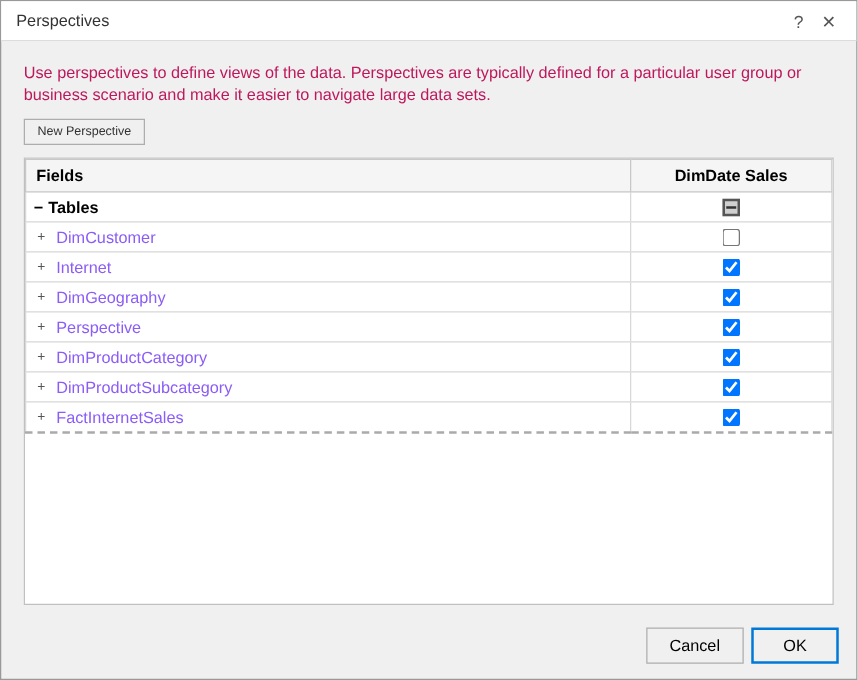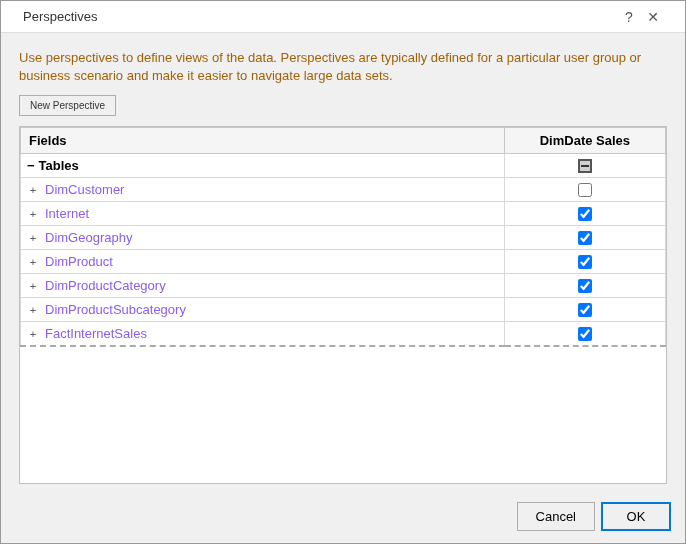--- a/index.html
+++ b/index.html
@@ -18,21 +18,21 @@
       height: 544px;
       background: #f0f0f0;
       border: 1px solid #999;
       display: flex;
       flex-direction: column;
       position: relative;
     }
     .title-bar {
       background: #fff;
       border-bottom: 1px solid #ddd;
-      padding: 8px 22px;
+      padding: 8px 12px;
       display: flex;
       align-items: center;
       justify-content: space-between;
       height: 32px;
     }
     .title-bar-left {
       display: flex;
       align-items: center;
       gap: 6px;
       font-size: 13px;
@@ -56,21 +56,21 @@
     }
     .dialog-body {
       padding: 16px 18px 10px 18px;
       flex: 1;
       display: flex;
       flex-direction: column;
       gap: 10px;
     }
     .description {
       font-size: 13px;
-      color: #a16207;
+      color: #be185d;
       line-height: 1.4;
     }
     .new-perspective-btn {
       padding: 4px 10px;
       background: #f0f0f0;
       border: 1px solid #adadad;
       cursor: pointer;
       font-size: 10px;
       color: #333;
       width: fit-content;
@@ -270,21 +270,21 @@
       <td class="check-cell" style="">
         <div class="checkbox-container">
           <input type="checkbox" checked="" style="">
         </div>
       </td>
     </tr>
             <tr>
       <td>
         <div class="row-table">
           <span class="expand-icon" style="cursor:pointer;">+</span>
-          <a class="table-link" href="#">DimProduct</a>
+          <a class="table-link" href="#">Perspective</a>
         </div>
       </td>
       <td class="check-cell" style="">
         <div class="checkbox-container">
           <input type="checkbox" checked="" style="">
         </div>
       </td>
     </tr>
             <tr>
       <td>

